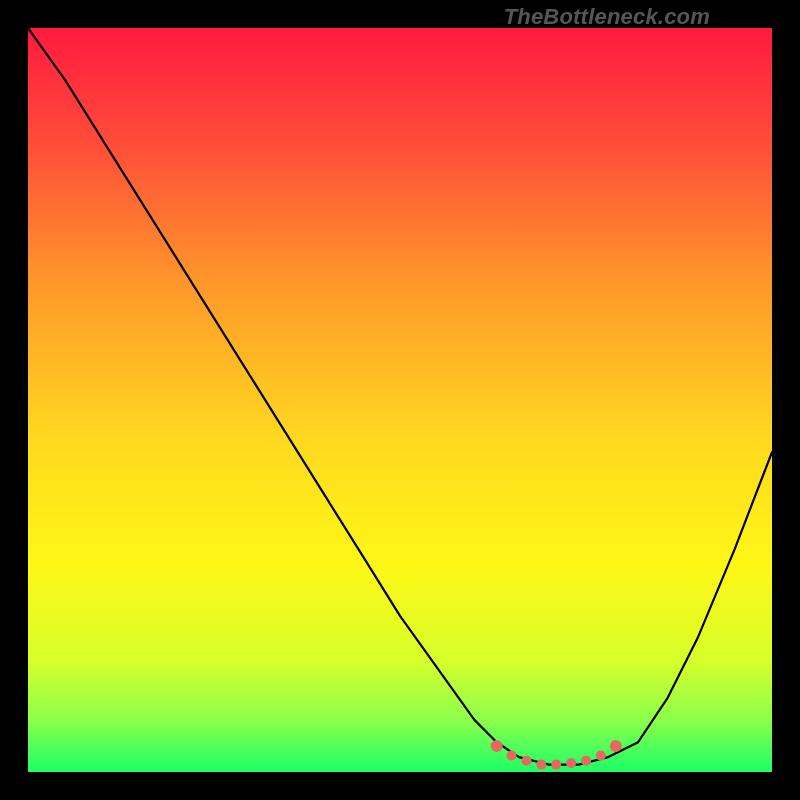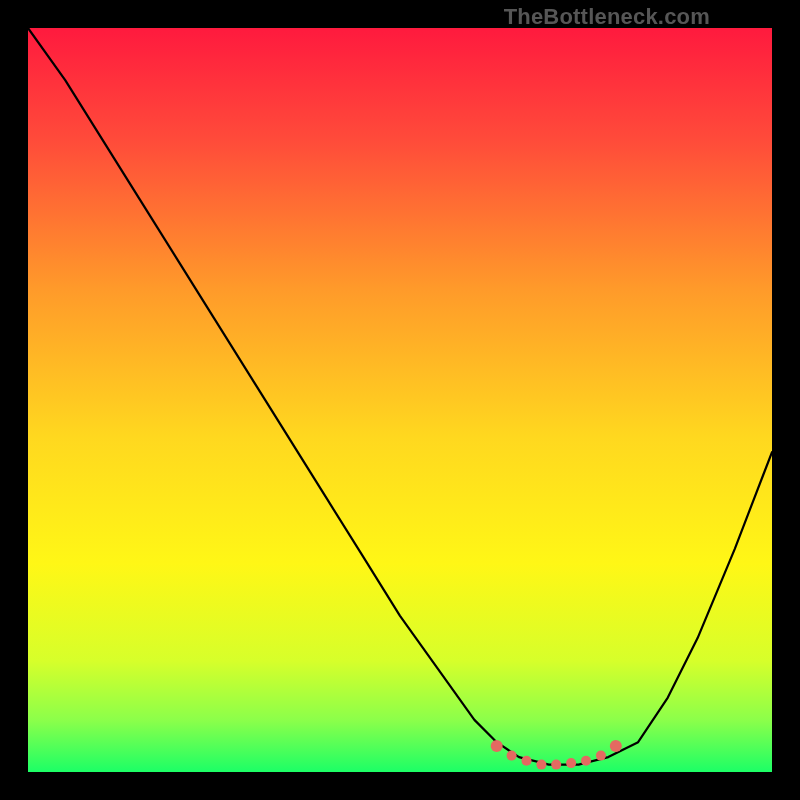--- a/index.html
+++ b/index.html
@@ -8,20 +8,21 @@
     width: 800px;
     height: 800px;
     background: #000;
     overflow: hidden;
   }
   .frame {
     position: relative;
     width: 720px;
     height: 800px;
     background: #000;
+    font-style: italic;
   }
   .watermark {
     position: absolute;
     top: 4px;
     right: 10px;
     font-family: Arial, Helvetica, sans-serif;
     font-size: 22px;
     font-weight: bold;
     color: #565656;
     letter-spacing: 0.2px;

